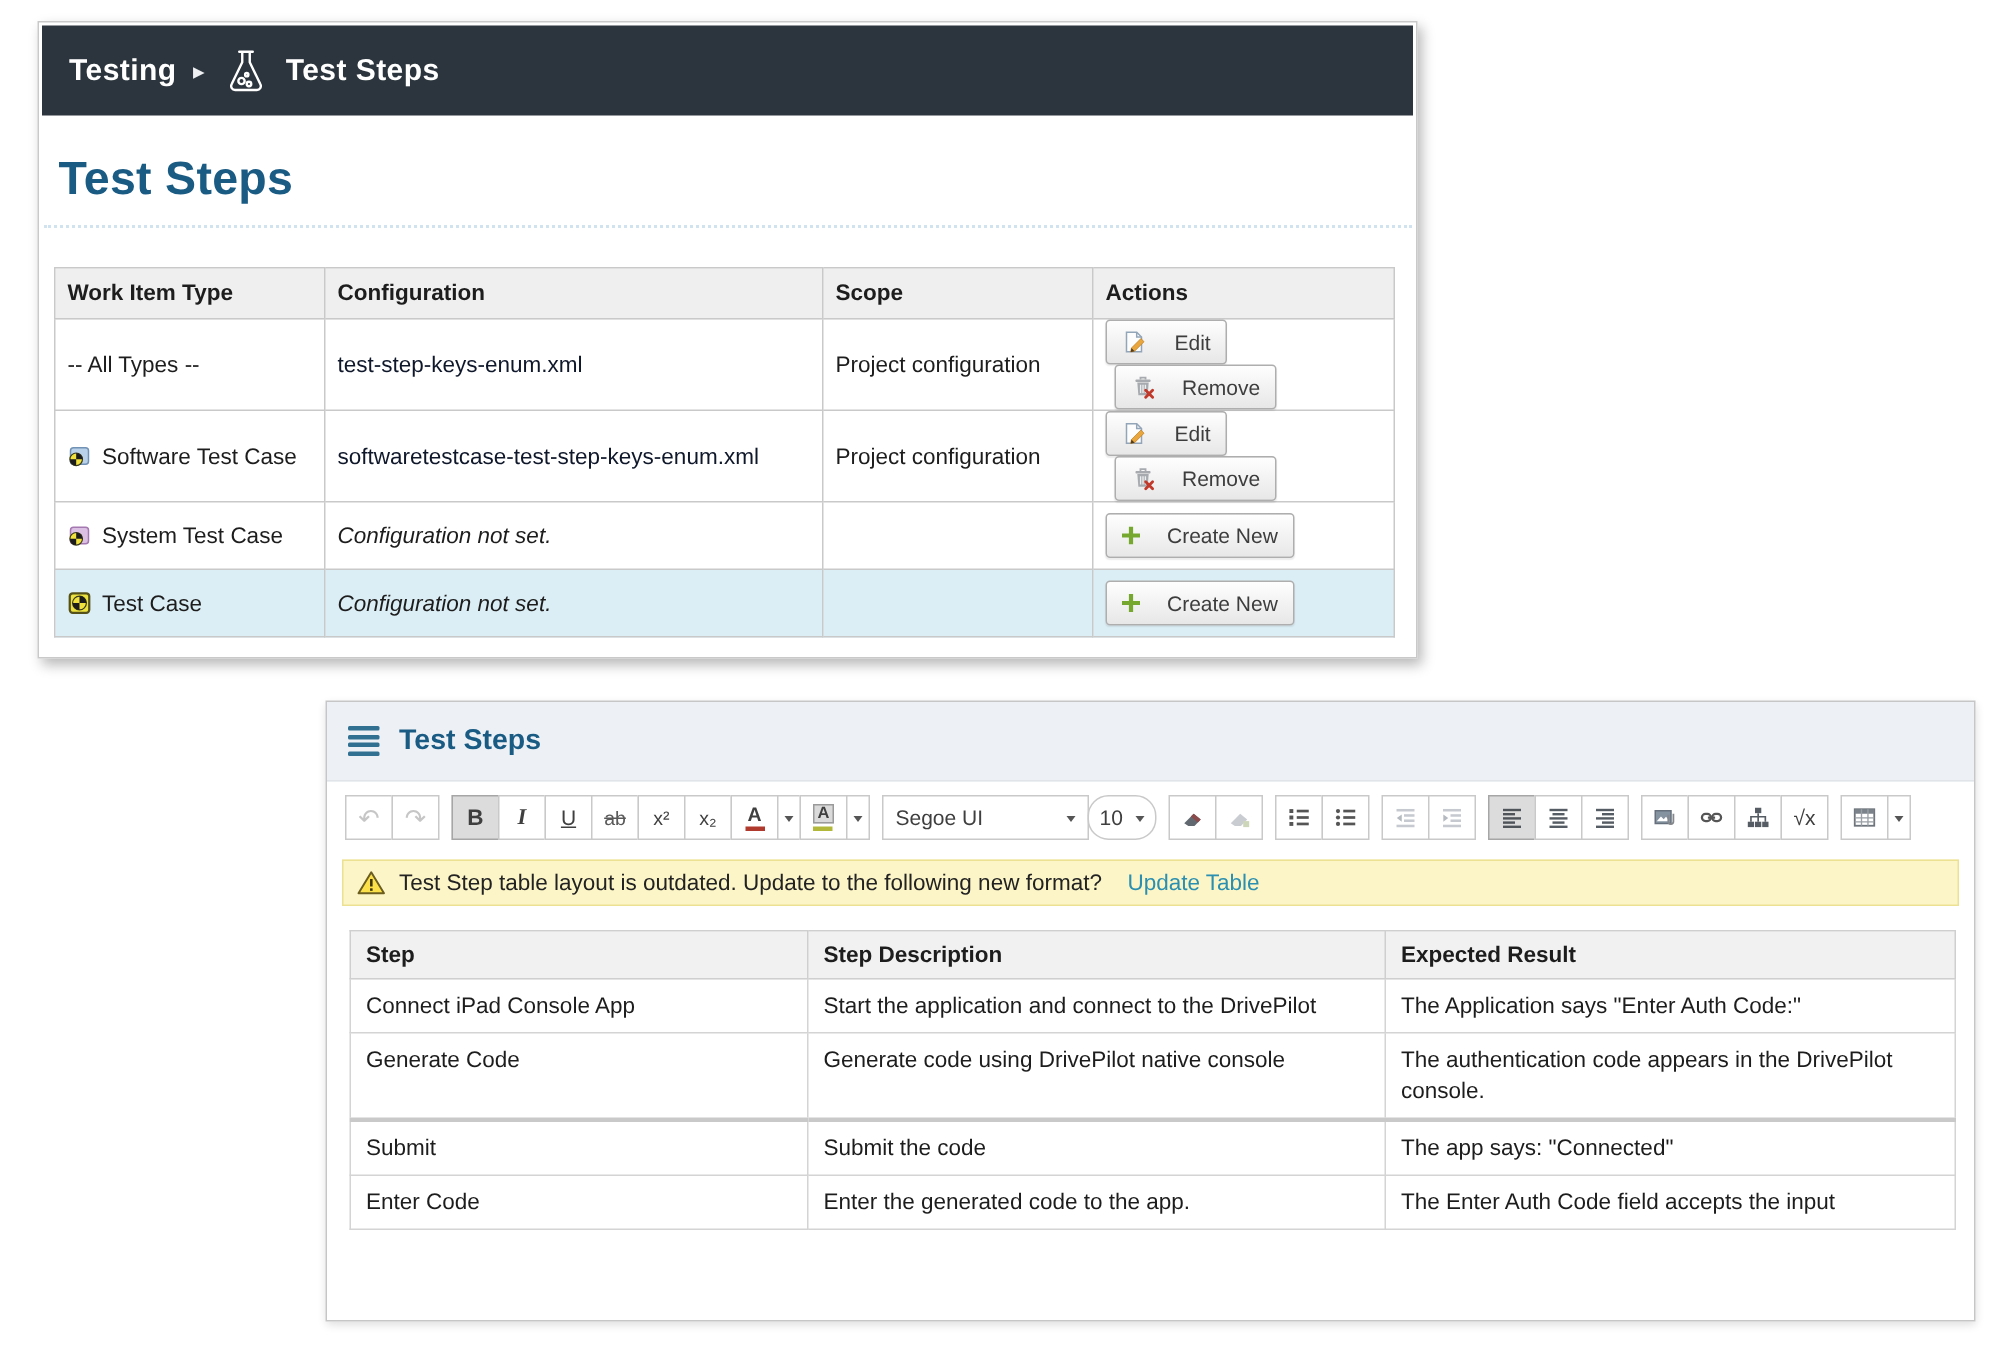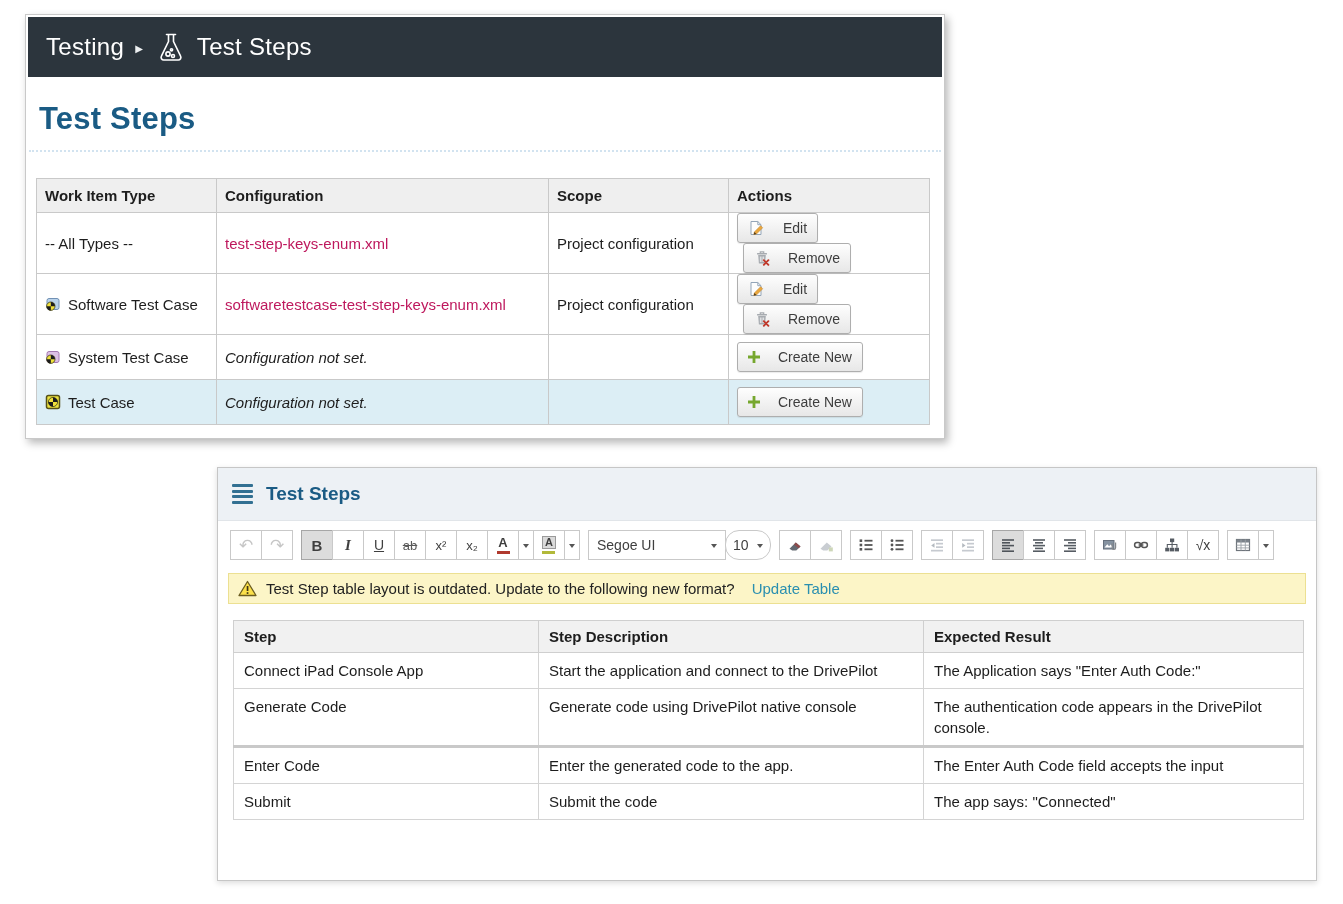--- a/index.html
+++ b/index.html
@@ -4,34 +4,34 @@
 <style>
   html,body{margin:0;padding:0;}
   body{width:1343px;height:904px;position:relative;background:#ffffff;
        font-family:"Liberation Sans",sans-serif;overflow:hidden;color:#1d1d1d;}
 
   
   #card-top{position:absolute;left:25px;top:14px;width:918px;background:#fff;
             border:1px solid #c9c9c9;box-shadow:3px 4px 8px rgba(0,0,0,.28);}
   .crumb{margin:2px 2px 0 2px;height:60px;background:#2c353d;color:#fff;
          display:flex;align-items:center;gap:10px;padding:0 18px;}
-  .crumb .sect,.crumb .pg{font-size:24px;font-weight:normal;letter-spacing:.3px;text-align:center;}
+  .crumb .sect,.crumb .pg{font-size:20px;font-weight:bold;letter-spacing:.3px;text-align:center;}
   .crumb .arrow{font-size:10px;color:#eef0f2;margin:2px 1px 0 1px;}
   .flask{margin:0 3px;display:flex;}
 
   .pagetitle{color:#1a5b84;font-size:31px;font-weight:bold;padding:24px 14px 0 13px;letter-spacing:.2px;}
   .title-rule{border-bottom:2px dotted #d2e3f0;margin:13px 3px 0 3px;}
 
   table.cfg{border-collapse:collapse;margin:26px 15px 13px 10px;table-layout:fixed;
             width:893px;font-size:15px;}
   .cfg th{background:#efefef;border:1px solid #c9c9c9;text-align:left;font-weight:bold;padding:8px 8px;}
   .cfg td{border:1px solid #c9c9c9;padding:0 8px;height:44px;margin-top:16px;}
   .cfg tr.hl td{background:#dceef5;}
   .typecell{display:flex;align-items:center;gap:7px;}
-  a.cfglink{color:#be185d;text-decoration:none;}
+  a.cfglink{color:#0f172a;text-decoration:none;}
   .notset{font-style:italic;}
   .btn{display:inline-flex;align-items:center;gap:18px;height:28px;padding:0 10px;
        border:1px solid #aeaeae;border-radius:3px;background:linear-gradient(#fefefe,#e7e7e7);
        font-size:14px;color:#3d3d3d;box-shadow:0 1px 1px rgba(0,0,0,.08);cursor:default;vertical-align:middle;}
   .btn + .btn{margin-left:6px;text-align:center;}
 
   
   #card-bottom{position:absolute;left:217px;top:467px;width:1100px;height:414px;background:#fff;
                border:1px solid #c6c6c6;box-shadow:0 2px 6px rgba(0,0,0,.14);box-sizing:border-box;}
   .phead{height:52px;background:#edf1f5;display:flex;align-items:center;gap:13px;
@@ -437,24 +437,24 @@
       <td>Connect iPad Console App</td>
       <td>Start the application and connect to the DrivePilot</td>
       <td>The Application says "Enter Auth Code:"</td>
     </tr>
     <tr class="thick">
       <td>Generate Code</td>
       <td>Generate code using DrivePilot native console</td>
       <td>The authentication code appears in the DrivePilot console.</td>
     </tr>
     <tr>
+      <td>Submit</td>
+      <td>Submit the code</td>
+      <td>The app says: "Connected"</td>
+    </tr>
+    <tr>
       <td>Enter Code</td>
       <td>Enter the generated code to the app.</td>
       <td>The Enter Auth Code field accepts the input</td>
     </tr>
-    <tr>
-      <td>Submit</td>
-      <td>Submit the code</td>
-      <td>The app says: "Connected"</td>
-    </tr>
   </tbody>
     </table>
 </div>
 
 </body></html>

